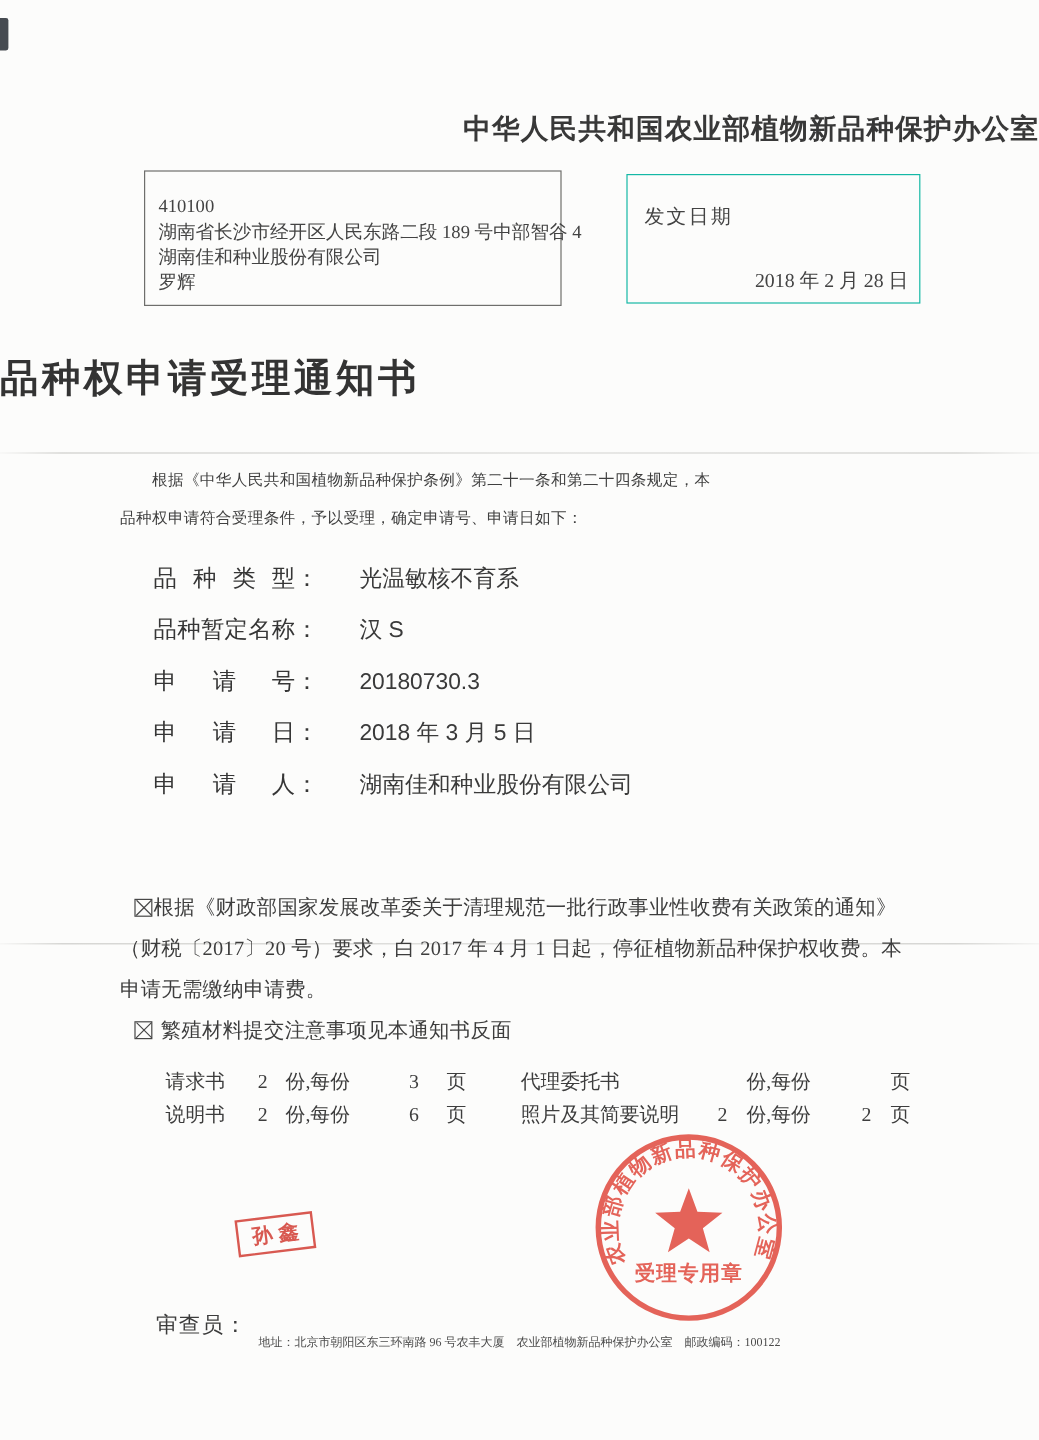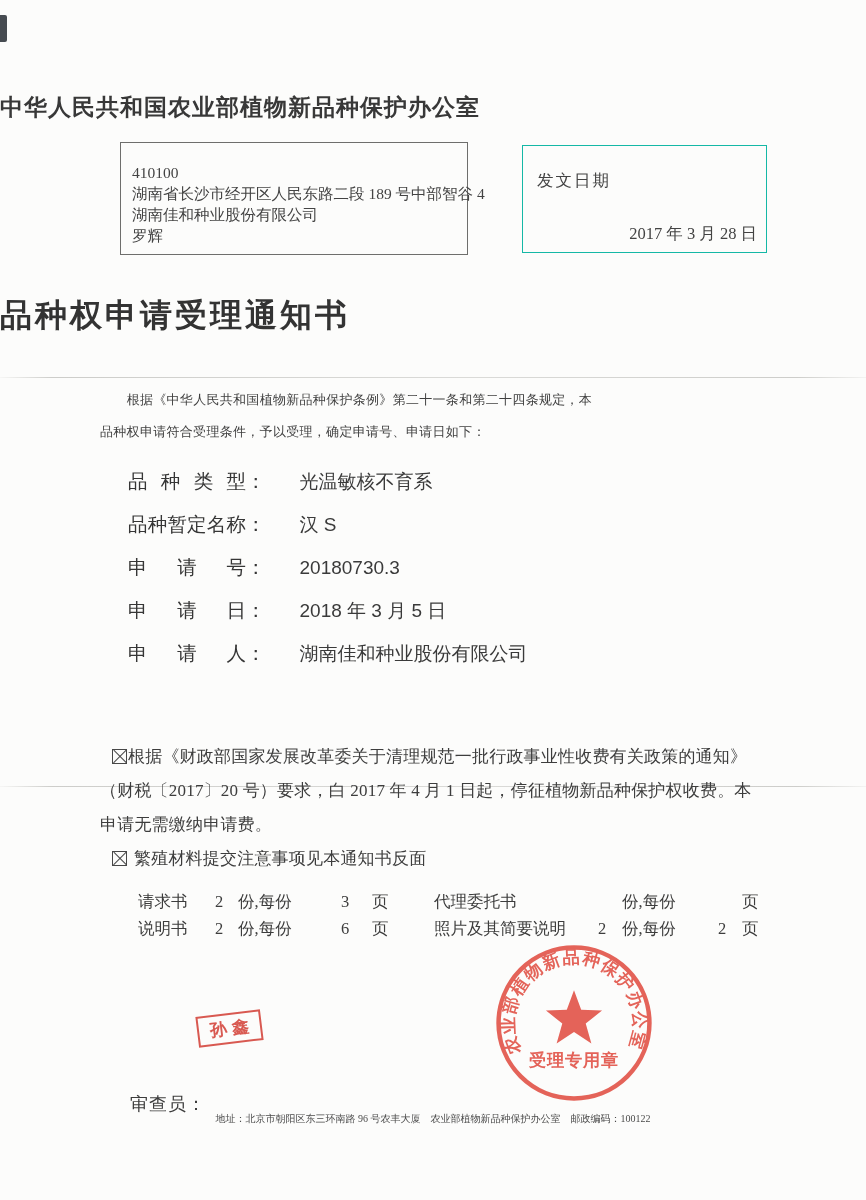--- a/index.html
+++ b/index.html
@@ -30,21 +30,21 @@
     background: linear-gradient(90deg,
       rgba(140,140,134,0.05), rgba(140,140,134,0.42) 6%,
       rgba(140,140,134,0.30) 55%, rgba(140,140,134,0.42) 92%,
       rgba(140,140,134,0.08));
   }
   .fold-1 { top: 377px; }
   .fold-2 { top: 786px; }
 
   .header-title {
     position: absolute; top: 92px; left: 0; width: 100%;
-    text-align: left;
+    text-align: right;
     font-family: "Liberation Sans", "DejaVu Sans", sans-serif;
     font-weight: bold; font-size: 23px; letter-spacing: 1px;
     color: #383838;
   }
 
   .recipient-box {
     position: absolute; left: 120px; top: 142px;
     width: 348px; height: 113px;
     border: 1px solid #6e6e6c;
     padding: 19px 10px 0 11px;
@@ -151,21 +151,21 @@
 
   <div class="recipient-box">
     <div class="line">410100</div>
     <div class="line">湖南省长沙市经开区人民东路二段 189 号中部智谷 4</div>
     <div class="line">湖南佳和种业股份有限公司</div>
     <div class="line">罗辉</div>
   </div>
 
   <div class="issue-box">
     <div class="ib-label">发文日期</div>
-    <div class="ib-date">2017 年 3 月 28 日</div>
+    <div class="ib-date">2018 年 2 月 28 日</div>
   </div>
 
   <div class="doc-title">品种权申请受理通知书</div>
 
   <div class="intro">根据《中华人民共和国植物新品种保护条例》第二十一条和第二十四条规定，本
 品种权申请符合受理条件，予以受理，确定申请号、申请日如下：</div>
 
   <div class="fields">
     <div class="field-row">
       <span class="f-label">品种类型</span><span class="f-colon">：</span><span class="f-value">光温敏核不育系</span>

